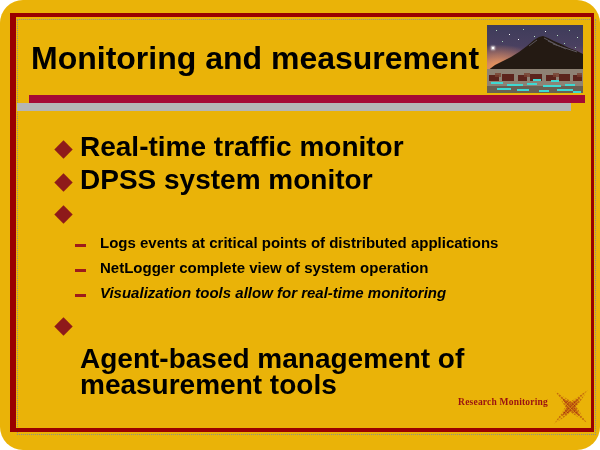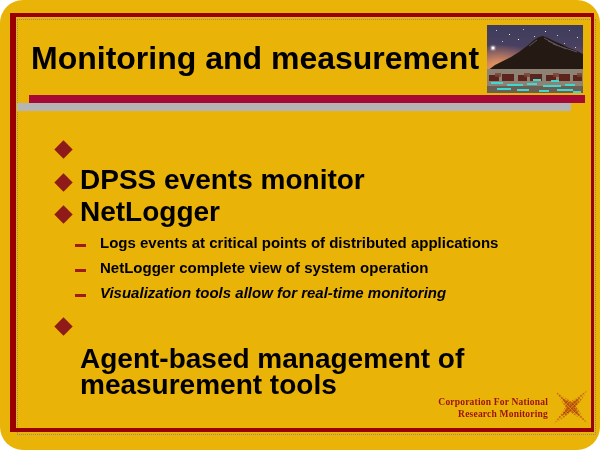--- a/index.html
+++ b/index.html
@@ -96,41 +96,40 @@
           <rect x="52" y="65" width="10" height="2"></rect>
         <rect x="70" y="64" width="16" height="2"></rect>
           <rect x="86" y="66" width="8" height="2"></rect>
         <rect x="46" y="54" width="8" height="2"></rect>
           <rect x="64" y="55" width="8" height="2"></rect>
       </g>
     </svg>
   </div>
 
   <span class="diamond d1"></span>
+  <div class="btxt t1">Real-time traffic monitor</div>
 
   <span class="diamond d2"></span>
-  <div class="btxt t2">DPSS events monitor</div>
+  <div class="btxt t2">DPSS system monitor</div>
 
   <span class="diamond d3"></span>
-  <div class="btxt t3">NetLogger</div>
 
   <span class="s-dash sd1"></span>
   <div class="stxt s1">Logs events at critical points of distributed applications</div>
 
   <span class="s-dash sd2"></span>
   <div class="stxt s2">NetLogger complete view of system operation</div>
 
   <span class="s-dash sd3"></span>
   <div class="stxt s3">Visualization tools allow for real-time monitoring</div>
 
   <span class="diamond d4"></span>
   <div class="btxt t4">Agent-based management of measurement tools</div>
 
   <div class="cnri">
-    <div>Corporation For National</div>
     <div>Research Monitoring</div>
   </div>
 
   <svg class="star-logo" width="46" height="44" viewBox="0 0 46 44">
     <defs>
       <pattern id="dots" width="3" height="3" patternUnits="userSpaceOnUse">
         <circle cx="1" cy="1" r="0.8" fill="#991111"></circle>
       </pattern>
       <pattern id="dots2" width="2" height="2" patternUnits="userSpaceOnUse">
         <circle cx="0.8" cy="0.8" r="0.7" fill="#991111"></circle>

